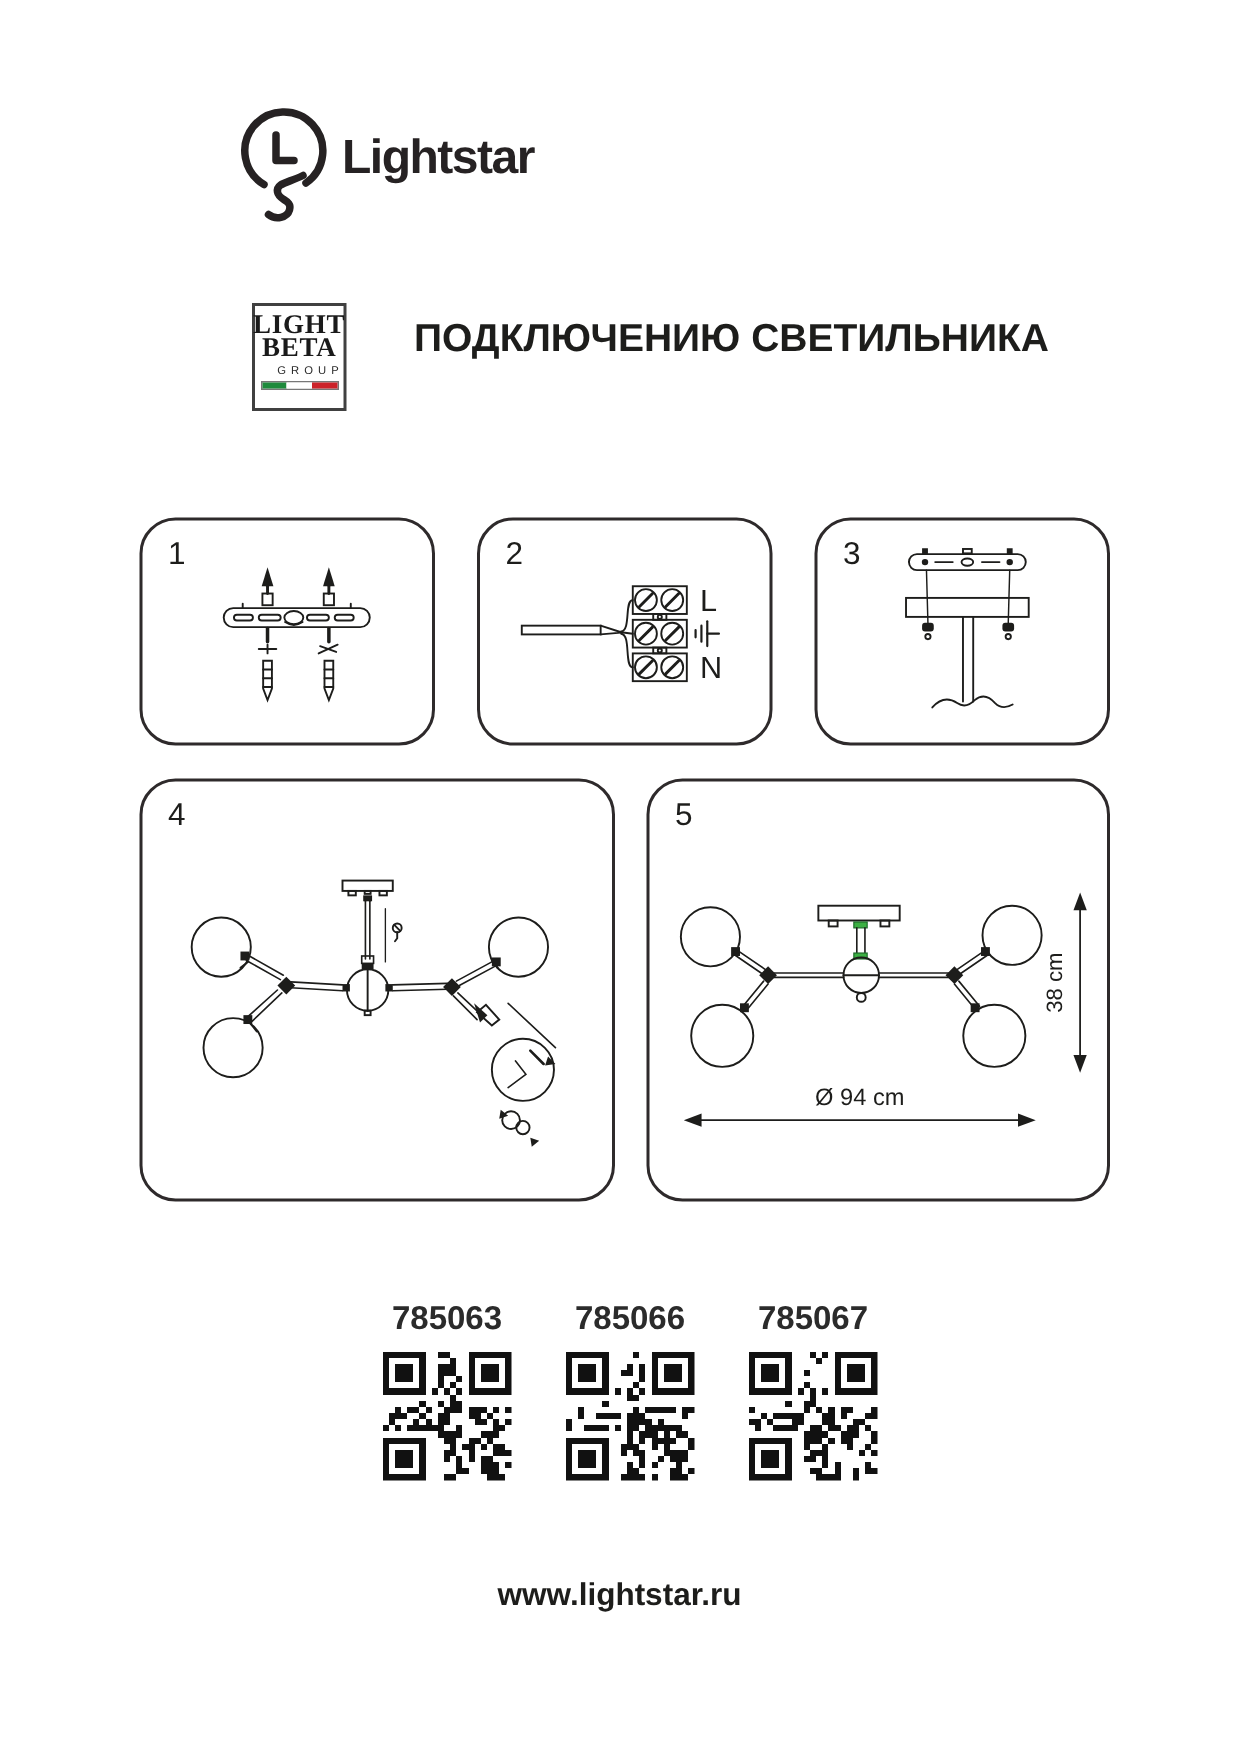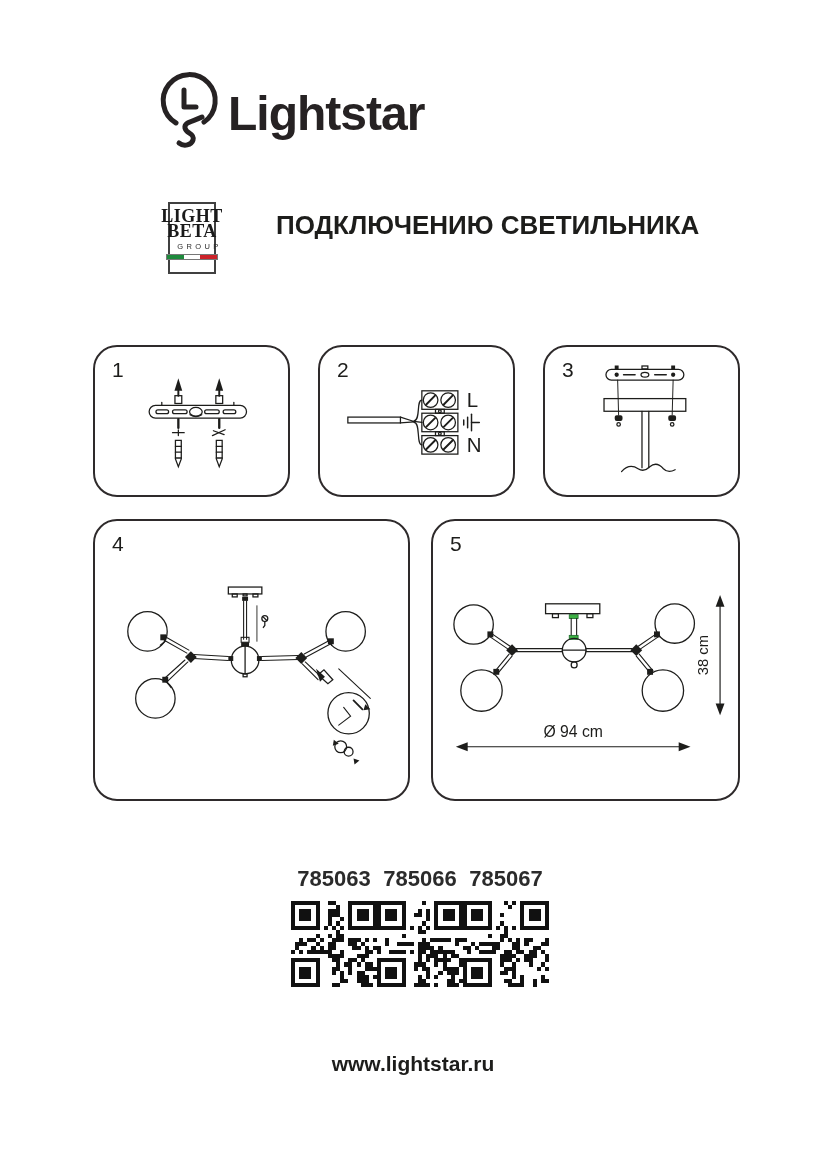--- a/index.html
+++ b/index.html
@@ -2,26 +2,26 @@
 <html><head>
 <meta charset="utf-8">
 <style>
   * { margin:0; padding:0; box-sizing:border-box; }
   html,body { background:#ffffff; }
   body { font-family:"Liberation Sans", sans-serif; color:#1d1d1b; }
   .page { position:relative; width:826px; height:1169px; background:#fff; margin:0 auto; overflow:hidden; }
 
   
   .brand-logo { position:absolute; left:158px; top:70px; width:64px; height:84px; }
-  .wordmark { position:absolute; left:228px; top:86px; font-size:48px; font-weight:bold;
+  .wordmark { position:absolute; left:228px; top:86px; font-size:32px; font-weight:bold;
               letter-spacing:-1px; color:#262223; }
   .header-right { position:absolute; top:88px; right:158px; text-align:right;
                   font-size:26px; font-weight:bold; line-height:33px; color:#1d1d1b; }
 
-  .group-box { position:absolute; left:168px; top:202px; width:48px; height:72px;
+  .group-box { position:absolute; left:168px; top:202px; width:63px; height:72px;
                border:2px solid #404040; display:flex; flex-direction:column;
                align-items:center; padding-top:5px; background:#fff; }
   .group-box .serif { font-family:"Liberation Serif", serif; font-weight:bold;
                       font-size:18px; line-height:15px; letter-spacing:.5px; color:#1a1a1a; }
   .group-box .spaced { font-size:7.5px; letter-spacing:3.4px; margin-top:3px;
                        margin-left:15px; color:#2a2a2a; }
   .flag { display:flex; width:52px; height:6px; margin-top:3px; border:1px solid #777; }
   .flag i { flex:1; }
 
   .title-block { position:absolute; left:276px; top:210px; font-size:26px; font-weight:bold;
@@ -35,21 +35,21 @@
   .p4 { left:93px;  top:519px; width:317px; height:282px; }
   .p5 { left:431px; top:519px; width:309px; height:282px; }
   .step-num { position:absolute; left:17px; top:11px; font-size:21px; color:#1d1d1b; }
   .panel svg.diagram { position:absolute; left:0; top:0; width:100%; height:100%; }
   .diagram { stroke:#1d1d1b; fill:none; stroke-width:1.3; stroke-linecap:round; }
   .diagram text { stroke:none; fill:#1d1d1b; }
   .fill { fill:#1d1d1b; stroke:none; }
 
   
   .qr-row { position:absolute; top:866px; left:14px; width:812px; display:flex;
-            justify-content:center; }
+            justify-content:center; gap:36px; }
   .qr-col { width:86px; text-align:center; }
   .qr-label { display:block; font-size:22px; font-weight:bold; color:#2b2b2b; margin-bottom:9px; }
   .qr-col svg { width:86px; height:86px; display:block; }
 
   .footer { position:absolute; top:1052px; width:100%; text-align:center;
             font-size:21px; font-weight:bold; color:#1d1d1b; }
 </style>
 </head>
 <body>
 

